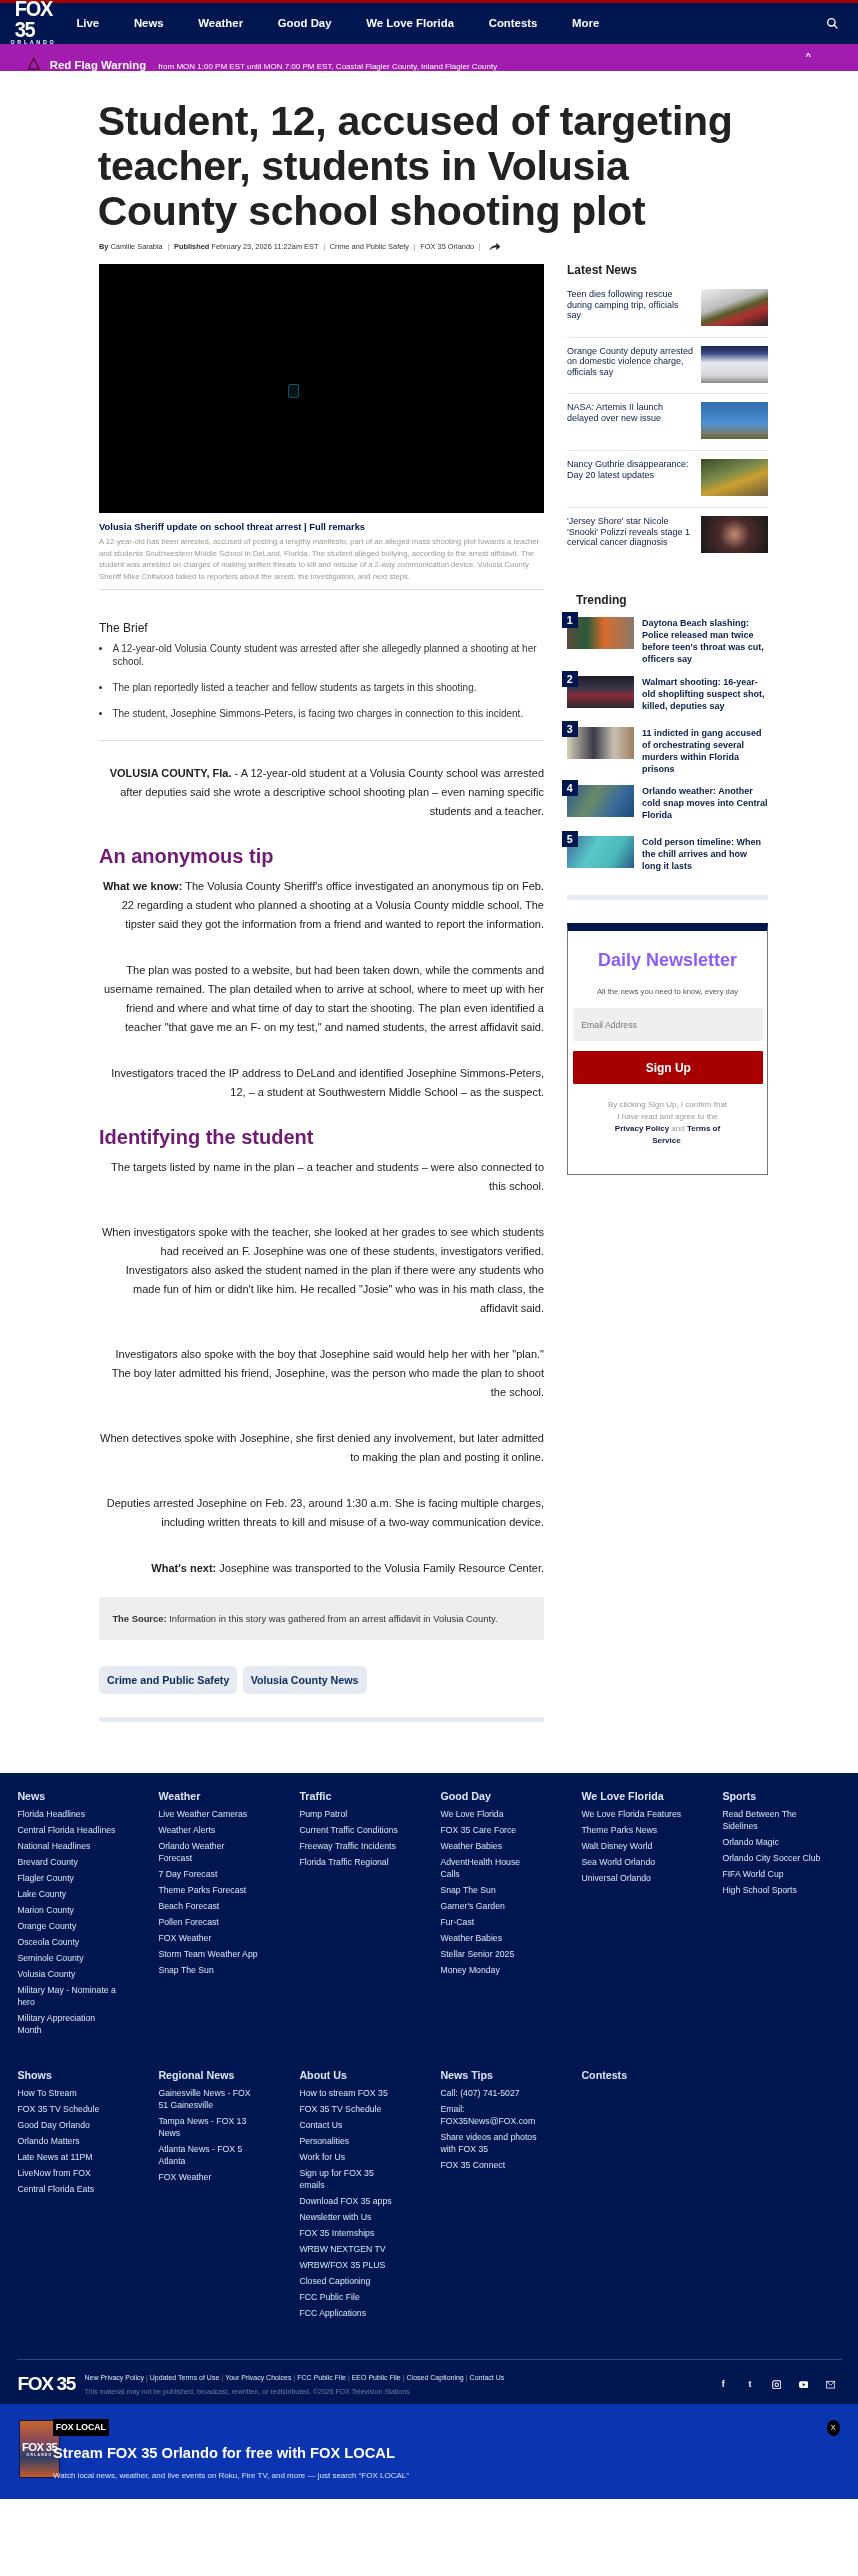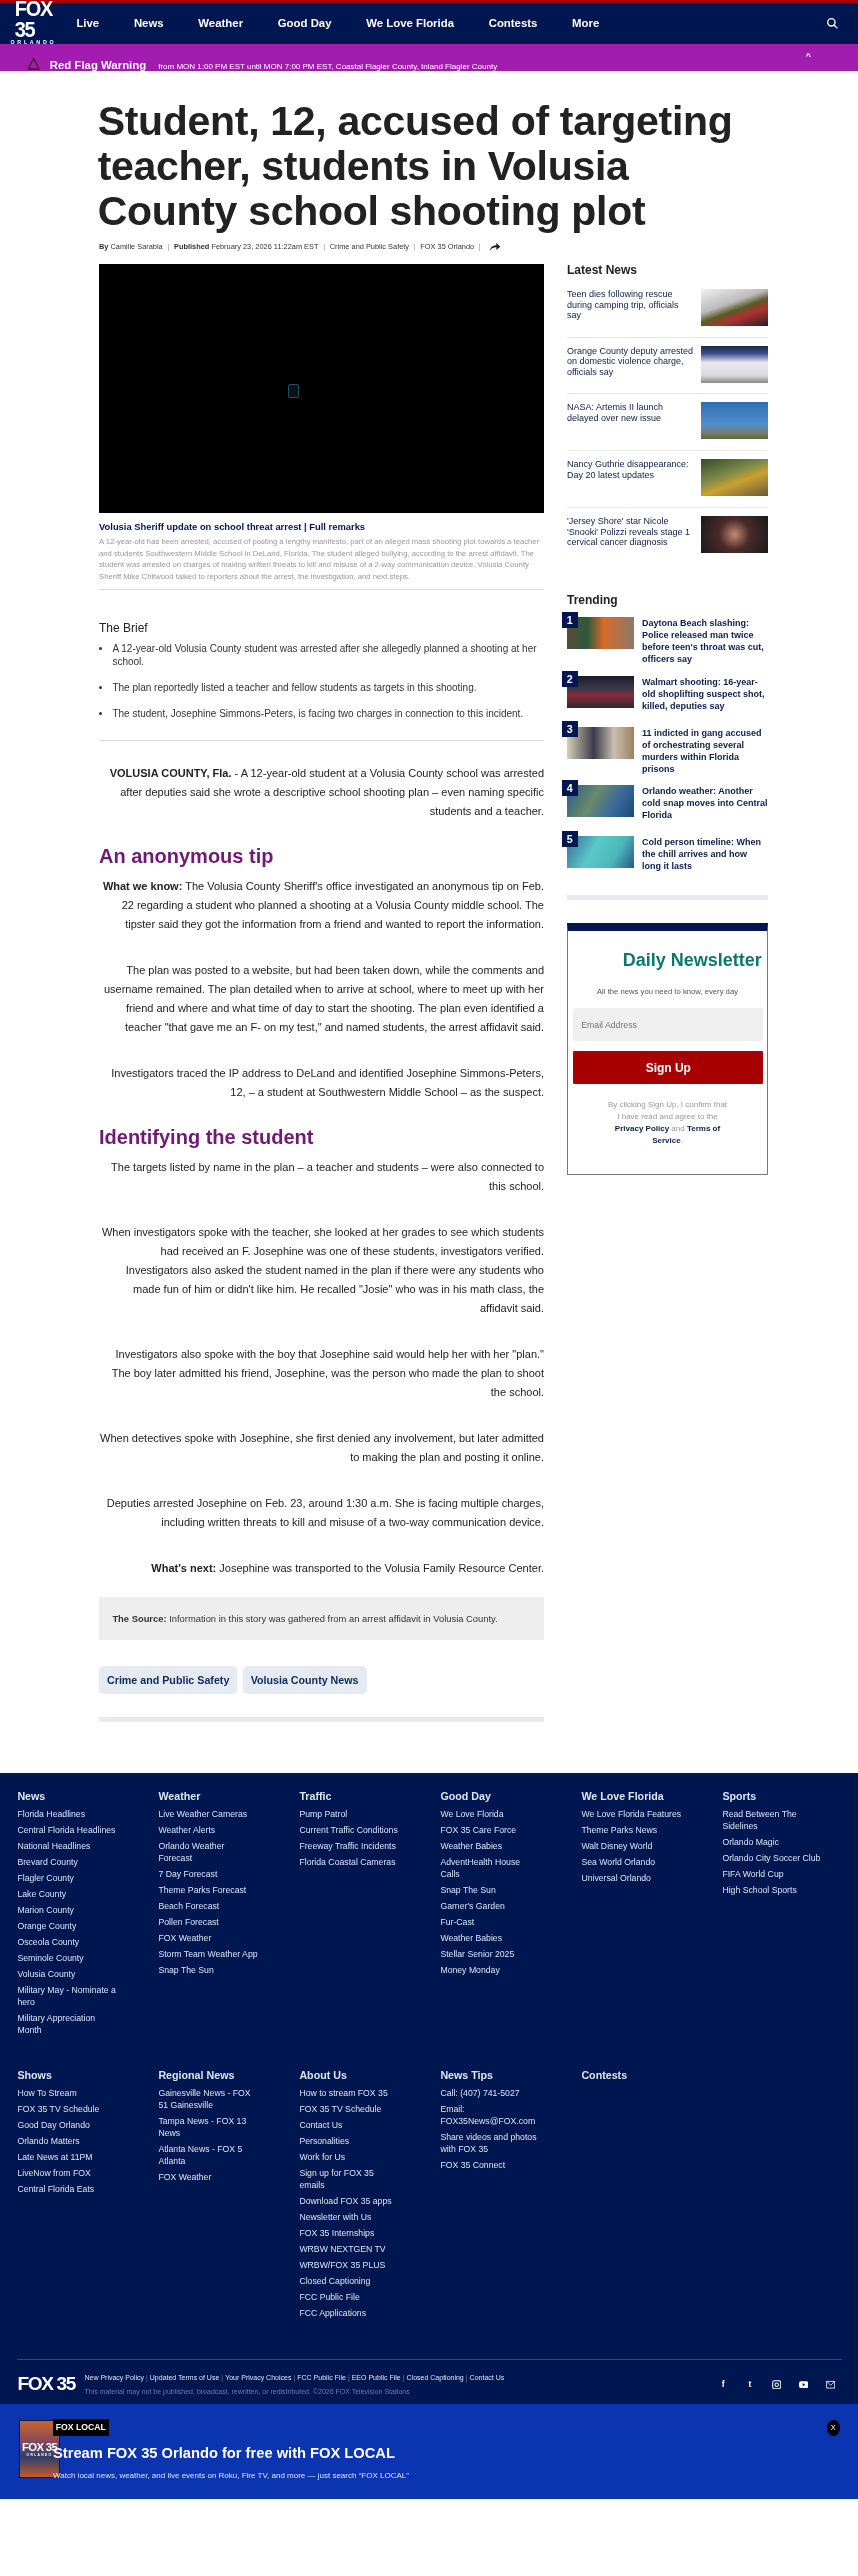--- a/index.html
+++ b/index.html
@@ -58,29 +58,29 @@
   .tag { background: #e6eaf3; color: #0a2a5c; font-weight: 700; font-size: 10.7px; padding: 8px 8px; border-radius: 4.7px; }
   .bottom-bar { height: 5.3px; background: #e6eaf3; margin-top: 23px; }
 
   
   .side-h { font-size: 12px; font-weight: 700; color: #222; }
   .latest { margin-top: 4px; }
   .latest-item { display: flex; justify-content: space-between; padding: 8px 0 10.7px 0; border-bottom: 0.7px solid #e8e8e8; }
   .latest-item:last-child { border-bottom: none; }
   .latest-item .t { font-size: 9px; line-height: 10.7px; color: #0c1f4a; width: 127px; }
   .thumb { width: 67px; height: 37px; flex-shrink: 0; }
-  .trending { margin-top: 29px; }
+  .trending { margin-top: 29px; margin-left: 9px; }
   .trend-item { display: flex; margin-top: 10.7px; position: relative; min-height: 40px; }
   .trend-item .rank { position: absolute; left: -5.3px; top: -5.3px; width: 16px; height: 16px; background: #001651; color: #fff; font-weight: 700; font-size: 10.7px; text-align: center; line-height: 16px; z-index: 2; }
   .trend-item .thumb { width: 67px; height: 32px; }
   .trend-item .t { font-size: 9px; font-weight: 700; line-height: 12px; color: #0c1f4a; margin-left: 8px; width: 127px; }
   .side-bar-bottom { height: 5.3px; background: #e6eaf3; margin-top: 19px; }
 
   .newsletter { margin-top: 23px; border: 0.7px solid #777; border-top: 8px solid #001651; padding: 19px 5.3px 27px; text-align: center; }
-  .newsletter h3 { font-size: 18px; font-weight: 700; color: #0f766e; text-align: right; }
+  .newsletter h3 { font-size: 18px; font-weight: 700; color: #8b5cf6; }
   .newsletter .sub { font-size: 7.7px; color: #555; margin-top: 16px; }
   .newsletter input { width: 190px; height: 33px; margin-top: 12px; border: none; background: #efefef; padding: 0 8px; font-size: 8.7px; color: #777; font-family: "Liberation Sans", sans-serif; border-radius: 2px; }
   .newsletter button { width: 190px; height: 33px; margin-top: 10px; border: none; background: #a80000; color: #fff; font-size: 12px; font-weight: 700; border-radius: 1.3px; font-family: "Liberation Sans", sans-serif; }
   .newsletter .legal { font-size: 8px; color: #999; line-height: 12px; margin-top: 14.7px; width: 120px; margin-left: auto; margin-right: auto; }
   .newsletter .legal a { color: #0c1f4a; font-weight: 700; }
 
   
   .footer { background: #001651; margin-top: 51px; padding: 14.7px 0 0; color: #fff; }
   .footer-grid { display: grid; grid-template-columns: repeat(6, 141px); column-gap: 0; padding-left: 17.4px; }
   .footer-col { margin-bottom: 27px; }
@@ -305,21 +305,21 @@
         <a>Pollen Forecast</a>
         <a>FOX Weather</a>
         <a>Storm Team Weather App</a>
         <a>Snap The Sun</a>
       </div>
       <div class="footer-col">
         <h4>Traffic</h4>
         <a>Pump Patrol</a>
         <a>Current Traffic Conditions</a>
         <a>Freeway Traffic Incidents</a>
-        <a>Florida Coastal Cameras</a>
+        <a>Florida Traffic Regional</a>
       </div>
       <div class="footer-col">
         <h4>Good Day</h4>
         <a>We Love Florida</a>
         <a>FOX 35 Care Force</a>
         <a>Weather Babies</a>
         <a>AdventHealth House Calls</a>
         <a>Snap The Sun</a>
         <a>Garner's Garden</a>
         <a>Fur-Cast</a>

